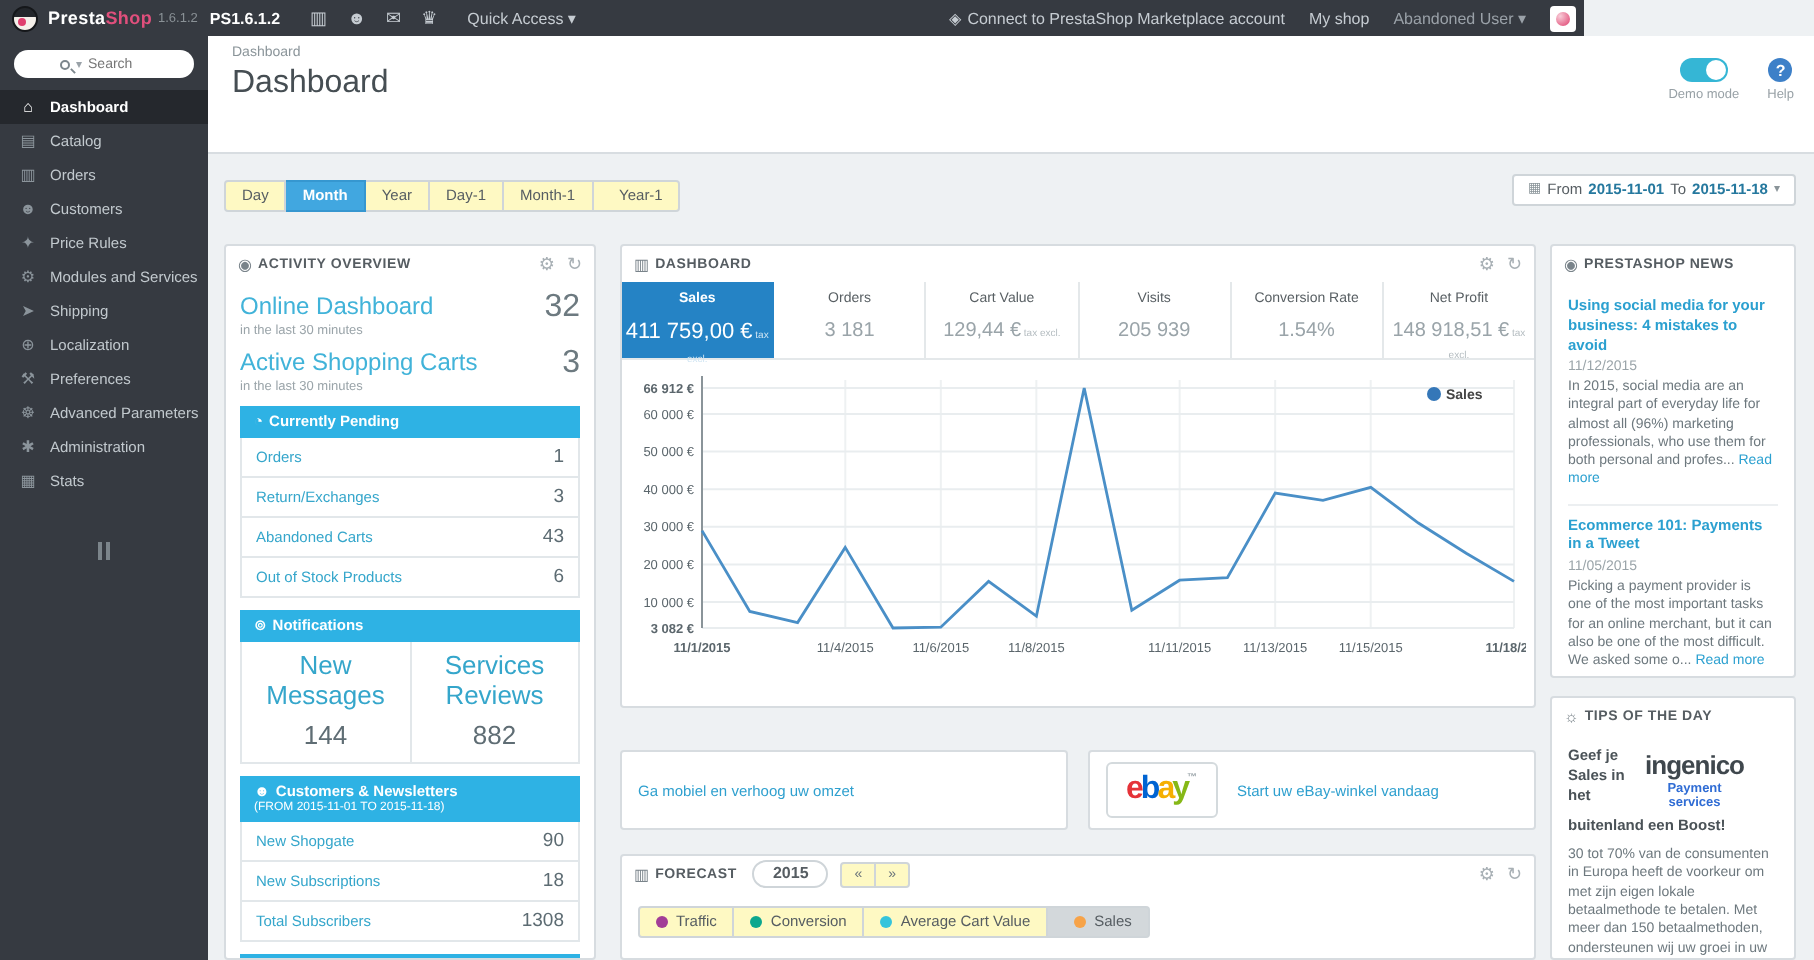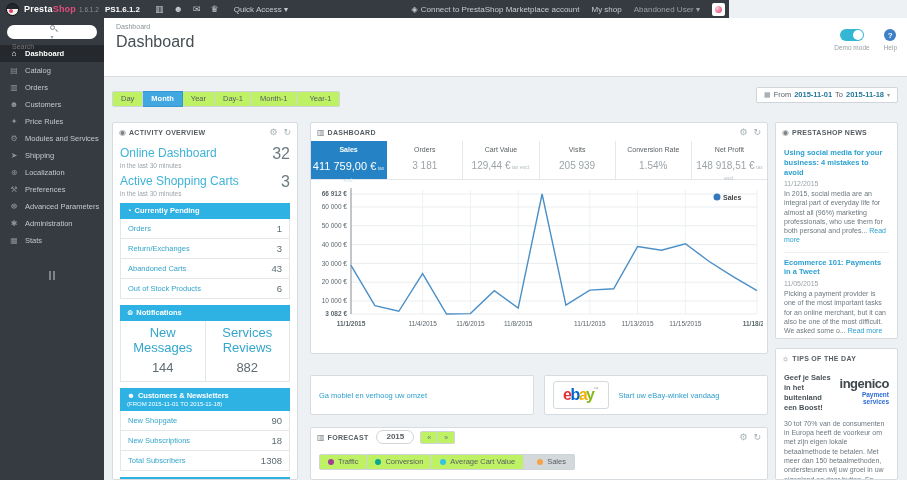--- a/index.html
+++ b/index.html
@@ -1,38 +1,38 @@
 <!DOCTYPE html>
 <html><head>
 <meta charset="utf-8">
 <style>
   * { box-sizing: border-box; margin: 0; padding: 0; }
   html,body { width:907px; height:480px; overflow:hidden; }
   body { font-family:"Liberation Sans","DejaVu Sans",sans-serif; background:#eef1f3; position:relative; }
   #app { position:absolute; inset:0; width:907px; height:480px; }
 
   
-  .topbar { position:absolute; left:0; top:0; width:729px; height:18px; background:#363a41; display:flex; align-items:center; color:#c6ccd2; font-size:8px; z-index:20; }
+  .topbar { position:absolute; left:0; top:0; width:792px; height:18px; background:#363a41; display:flex; align-items:center; color:#c6ccd2; font-size:8px; z-index:20; }
   .tb-logo { width:13px; height:13px; border-radius:50%; margin:0 5px 0 6px; background:linear-gradient(180deg,#23262b 42%,#f5f0ea 42%); position:relative; border:1px solid #15171a; }
   .tb-logo::after { content:""; position:absolute; left:2px; bottom:2px; width:4px; height:4px; border-radius:50%; background:#df3f6e; }
   .brand { font-size:9px; font-weight:bold; color:#fff; letter-spacing:.2px; }
   .brand .pink { color:#e04f7c; }
   .tb-version { font-size:6.5px; color:#8a9196; margin:0 6px 0 3px; }
   .tb-shopname { font-size:8px; font-weight:bold; color:#fff; margin-right:10px; }
   .tb-ic { font-size:9px; color:#c6ccd2; margin:0 5px; cursor:pointer; }
   .tb-quick { margin-left:10px; cursor:pointer; }
   .tb-right { margin-left:auto; display:flex; align-items:center; gap:12px; padding-right:4px; }
   .tb-link { cursor:pointer; display:flex; align-items:center; gap:3px; }
   .tb-user { color:#9aa1a8; cursor:pointer; }
   .tb-avatar { width:13px; height:13px; border-radius:2px; background:#fff; position:relative; overflow:hidden; }
   .tb-avatar::after { content:""; position:absolute; left:3px; top:3px; width:7px; height:7px; border-radius:50%; background:radial-gradient(circle at 30% 30%,#f8cdd8,#df3f6e); }
 
   
   .sidebar { position:absolute; left:0; top:18px; width:104px; height:462px; background:#363a41; z-index:10; }
-  .side-search { margin:7px 7px 6px 7px; background:#fff; border-radius:9px; height:14px; display:flex; align-items:center; padding:0 5px; gap:3px;flex-direction:column; }
+  .side-search { margin:7px 7px 6px 7px; background:#fff; border-radius:9px; height:14px; display:flex; align-items:center; padding:0 23px; gap:3px; }
   .mag { width:5px; height:5px; border:1px solid #7c868c; border-radius:50%; position:relative; flex:none; }
   .mag::after { content:""; position:absolute; left:4px; top:4px; width:3px; height:1px; background:#7c868c; transform:rotate(45deg); }
   .side-search .caret { color:#9aa2a8; font-size:6px; }
   .side-search input { border:0; outline:0; width:100%; font-size:7px; color:#555; background:transparent; font-family:inherit; }
   .side-nav { margin-top:2px; }
   .side-item { height:17px; display:flex; align-items:center; padding-left:9px; gap:6px; cursor:pointer; }
   .side-item .si-icon { width:10px; text-align:center; font-size:8px; color:#8b949b; }
   .side-item .si-label { font-size:7.5px; color:#c2c9ce; white-space:nowrap; }
   .side-item.active { background:#25282d; }
   .side-item.active .si-label { color:#fff; font-weight:bold; }
@@ -48,21 +48,21 @@
   .head-tools { position:absolute; right:10px; top:11px; display:flex; gap:14px; }
   .tool { display:flex; flex-direction:column; align-items:center; gap:3px; cursor:pointer; }
   .toggle { width:24px; height:12px; border-radius:6px; background:#35b6d5; position:relative; }
   .toggle::after { content:""; position:absolute; right:1px; top:1px; width:10px; height:10px; border-radius:50%; background:#fff; }
   .help-bub { width:12px; height:12px; border-radius:50%; background:#3d80c8; color:#fff; font-size:8px; font-weight:bold; display:flex; align-items:center; justify-content:center; }
   .tool-label { font-size:6.5px; color:#98a1a6; }
 
   
   .daterow { position:absolute; left:8px; right:9px; top:69px; height:17px; }
   .btn-group { display:inline-flex; }
-  .btn { background:#bef264; border:1px solid #cfd5d9; border-left-width:0; font-size:7.5px; color:#565d62; padding:3px 8px; cursor:pointer; line-height:1; }
+  .btn { background:#fef9c3; border:1px solid #cfd5d9; border-left-width:0; font-size:7.5px; color:#565d62; padding:3px 8px; cursor:pointer; line-height:1; }
   .btn:first-child { border-left-width:1px; border-radius:2px 0 0 2px; }
   .btn:last-child { border-radius:0 2px 2px 0;padding-left:13px; }
   .btn.active { background:#41a7e0; border-color:#3697d0; color:#fff; font-weight:bold; }
   .range-btn { position:absolute; right:0; top:0; background:#fff; border:1px solid #cfd5d9; border-radius:2px; font-size:7.5px; color:#565d62; padding:3px 7px; display:flex; gap:3px; align-items:center; cursor:pointer; line-height:1; }
   .range-btn .cal { color:#8a9499; font-size:7px; }
   .range-btn b { color:#25789e; }
   .range-btn .caret { font-size:6px; color:#8a9499; }
 
   
   .panel { position:absolute; background:#fff; border:1px solid #d7dce0; border-radius:2px; overflow:hidden; }
@@ -128,21 +128,21 @@
   .nbody { padding:2px 8px 4px; }
   .article { border-bottom:1px solid #eceff1; padding:5px 0 7px; }
   .article:last-of-type { border-bottom:0; }
   .atitle { font-size:7.5px; font-weight:bold; color:#2ba0d0; line-height:1.3; cursor:pointer; }
   .adate { font-size:7px; color:#9aa4a9; margin:3px 0 2px; }
   .aexcerpt { font-size:7px; color:#6d787e; line-height:1.32; }
   .readmore { color:#2ba0d0; cursor:pointer; }
 
   #panel-tips { left:671px; top:330px; width:123px; height:132px; }
   .tbody { padding:6px 8px; }
-  .ing-logo { float:right; text-align:right; margin:1px 0 2px 4px; cursor:pointer; }
+  .ing-logo { float:right; text-align:center; margin:1px 17px 2px 4px; cursor:pointer; }
   .ing-word { font-size:13px; font-weight:bold; color:#3f474d; letter-spacing:-.5px; line-height:.9; }
   .ing-tag { font-size:6.5px; font-weight:bold; color:#2f6cd4; line-height:1.05; display:block; }
   .tip-head { font-size:7.5px; font-weight:bold; color:#4a5257; line-height:1.35; }
   .tip-body { font-size:7px; color:#6d787e; line-height:1.34; margin-top:5px; clear:none; }
 
   svg text { font-family:"Liberation Sans","DejaVu Sans",sans-serif; }
 </style>
 </head>
 <body>
 

